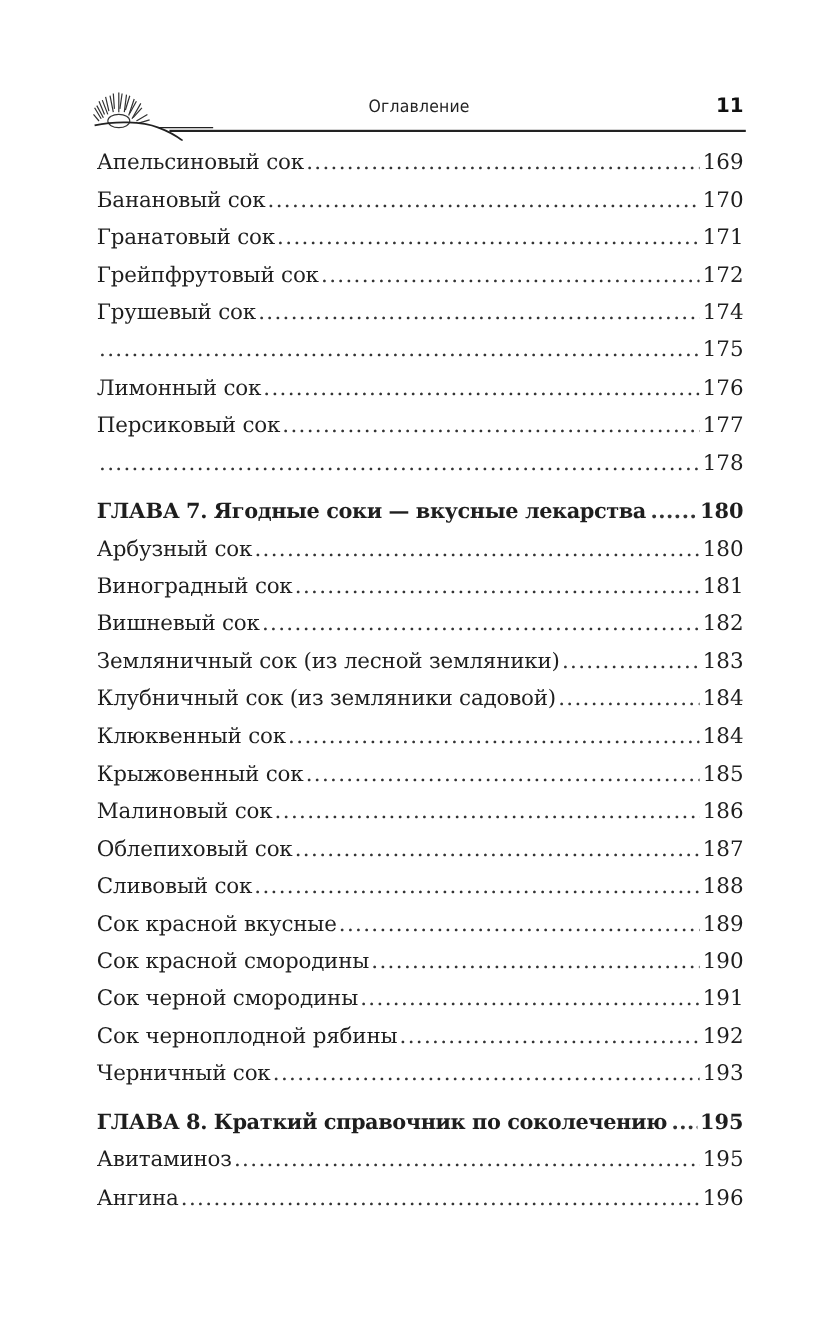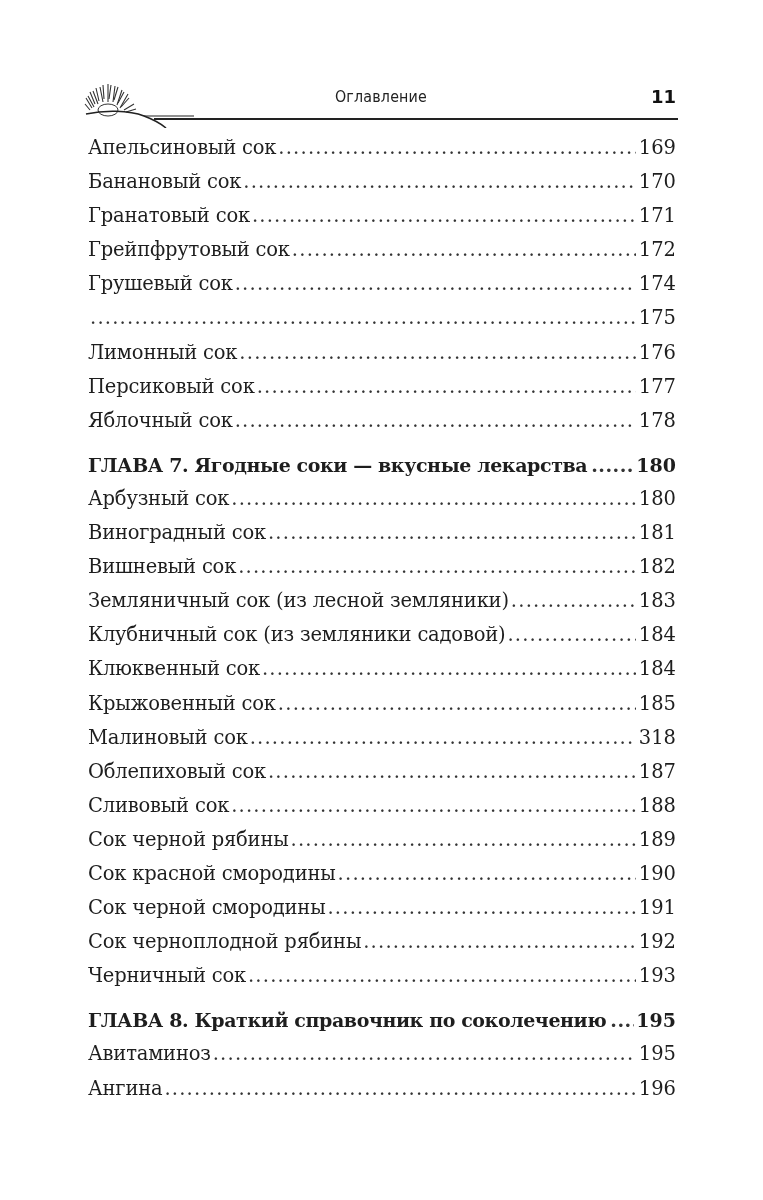--- a/index.html
+++ b/index.html
@@ -85,21 +85,20 @@
       <span class="title">Лимонный сок</span>
       <span class="dots"></span>
       <span class="pg">176</span>
     </div>
   <div class="row">
       <span class="title">Персиковый сок</span>
       <span class="dots"></span>
       <span class="pg">177</span>
     </div>
   <div class="row">
-      <span class="title">Яблочный сок</span>
       <span class="dots"></span>
       <span class="pg">178</span>
     </div>
 
   <div class="row chapter">
       <span class="title">ГЛАВА 7. Ягодные соки — вкусные лекарства</span>
       <span class="dots"></span>
       <span class="pg">180</span>
     </div>
 
@@ -134,34 +133,34 @@
       <span class="pg">184</span>
     </div>
   <div class="row">
       <span class="title">Крыжовенный сок</span>
       <span class="dots"></span>
       <span class="pg">185</span>
     </div>
   <div class="row">
       <span class="title">Малиновый сок</span>
       <span class="dots"></span>
-      <span class="pg">318</span>
+      <span class="pg">186</span>
     </div>
   <div class="row">
       <span class="title">Облепиховый сок</span>
       <span class="dots"></span>
       <span class="pg">187</span>
     </div>
   <div class="row">
       <span class="title">Сливовый сок</span>
       <span class="dots"></span>
       <span class="pg">188</span>
     </div>
   <div class="row">
-      <span class="title">Сок черной рябины</span>
+      <span class="title">Сок красной вкусные</span>
       <span class="dots"></span>
       <span class="pg">189</span>
     </div>
   <div class="row">
       <span class="title">Сок красной смородины</span>
       <span class="dots"></span>
       <span class="pg">190</span>
     </div>
   <div class="row">
       <span class="title">Сок черной смородины</span>

